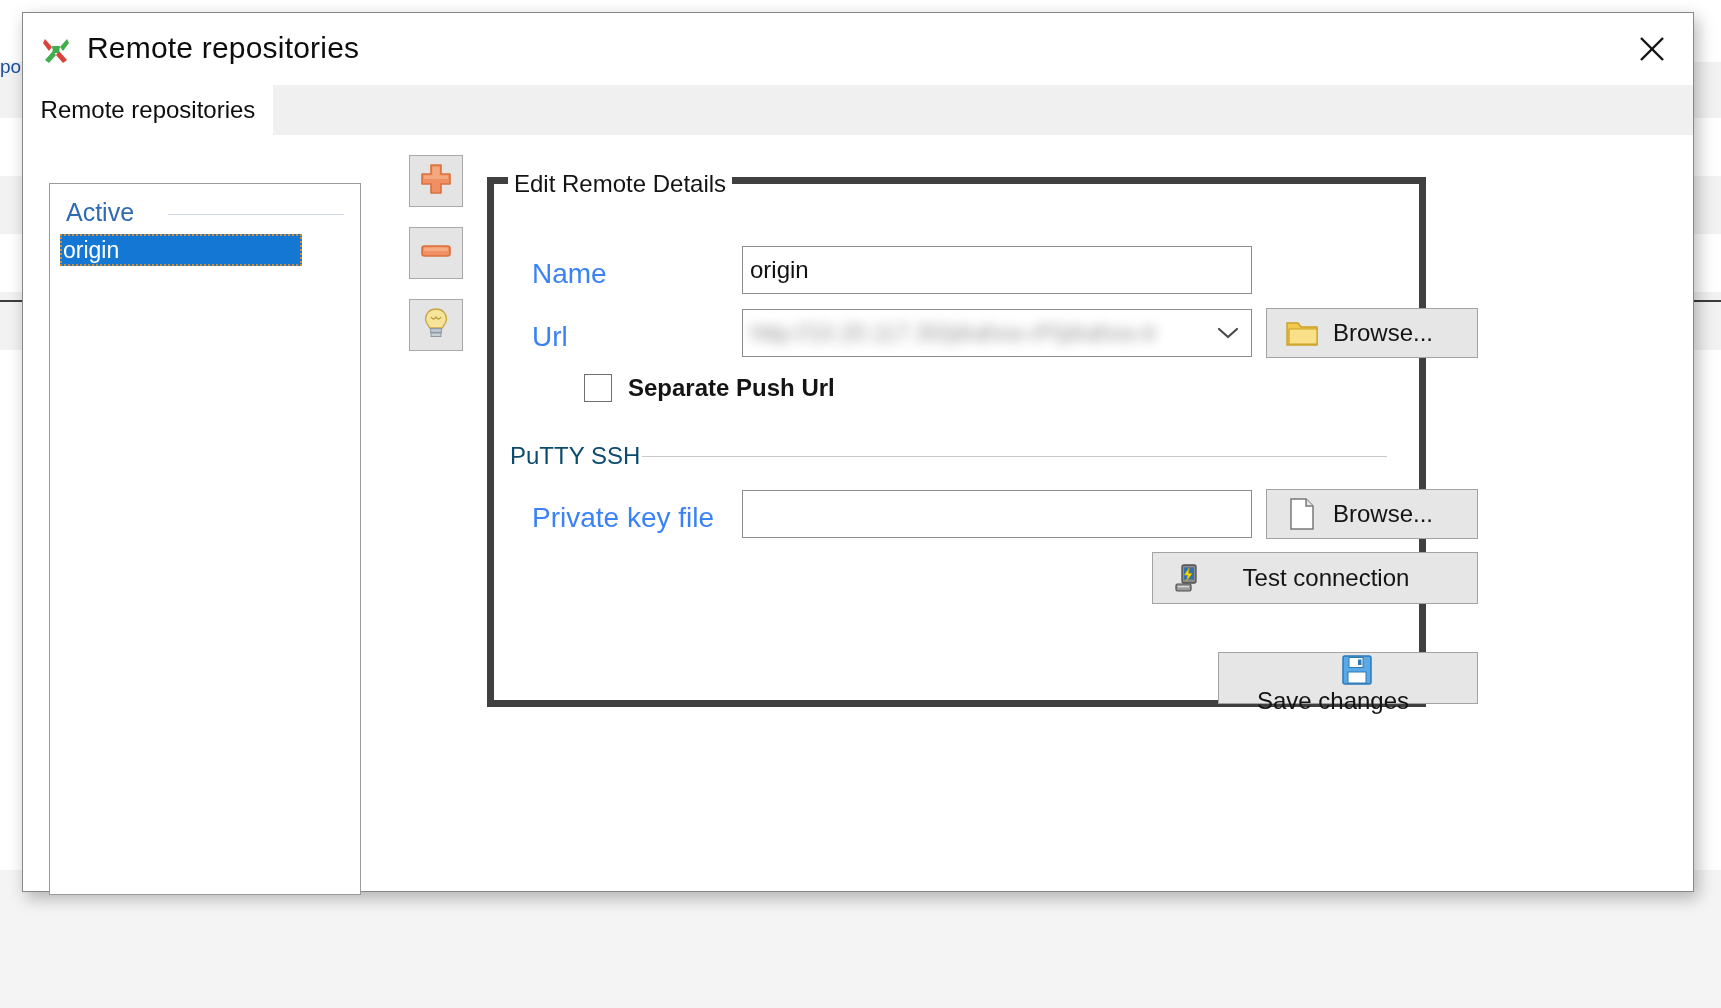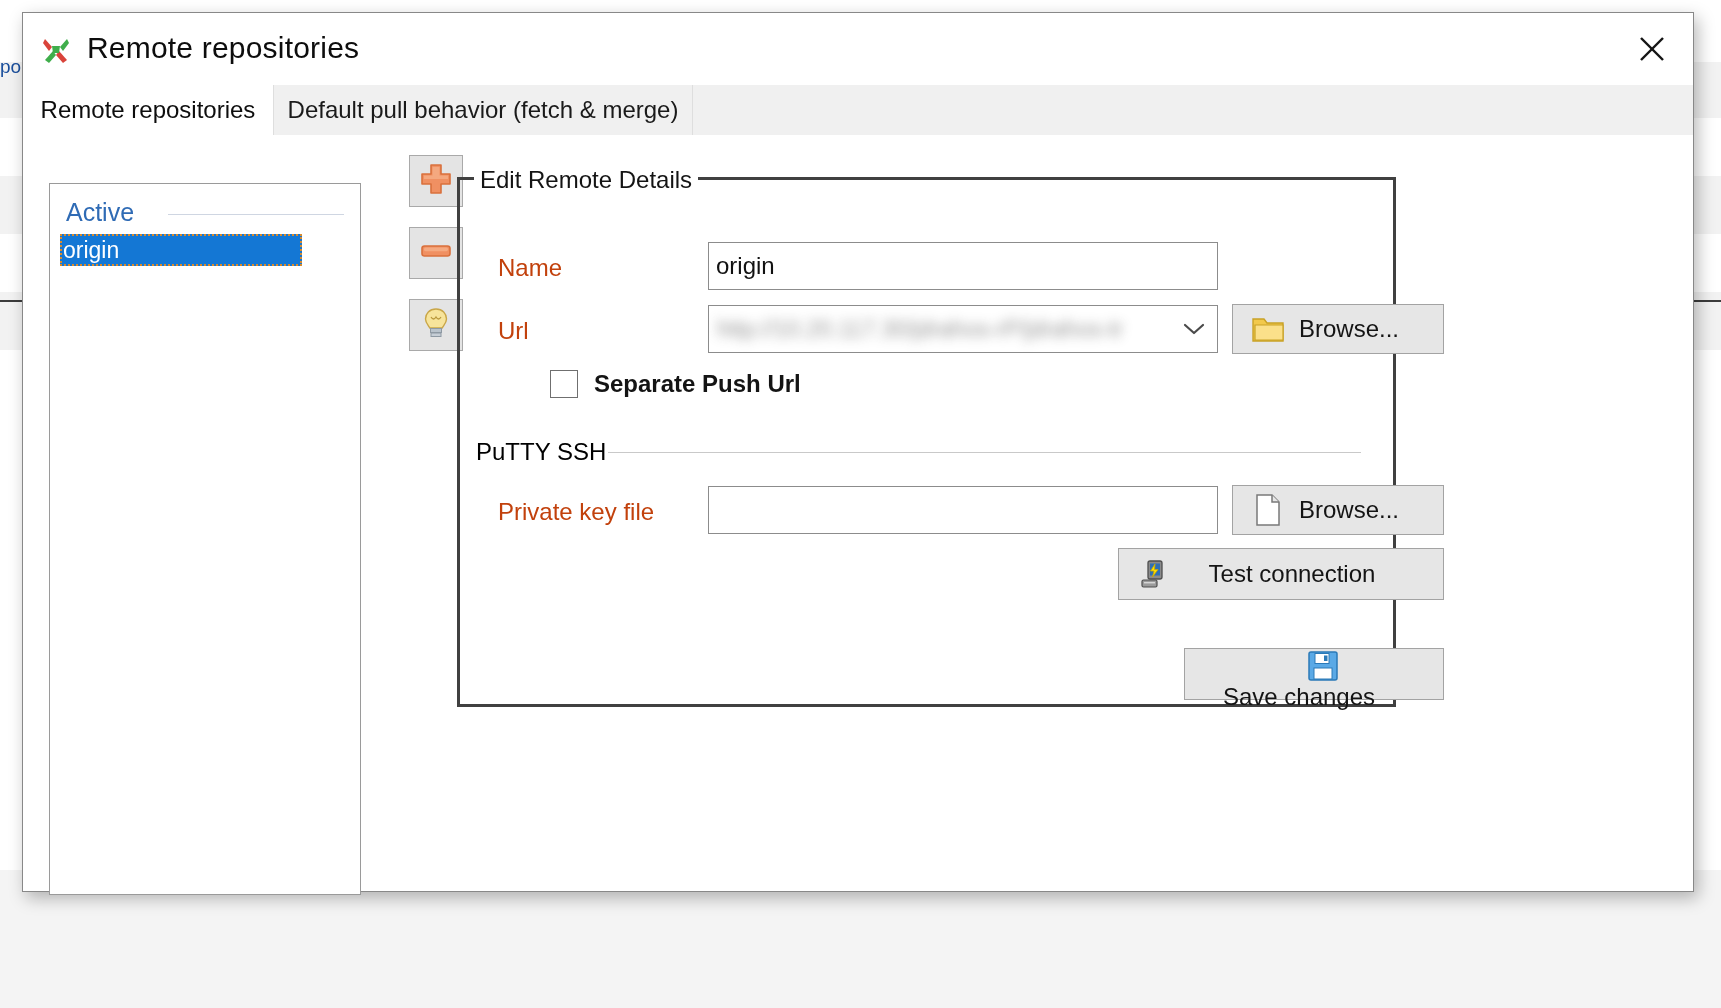--- a/index.html
+++ b/index.html
@@ -188,55 +188,55 @@
     justify-content: center;
     cursor: pointer;
   }
   #btn-add    { top: 20px; }
   #btn-remove { top: 92px; }
   #btn-hint   { top: 164px; }
 
   
   #grp-edit {
     position: absolute;
-    left: 434px;
+    left: 464px;
     top: 42px;
     width: 939px;
     height: 530px;
-    border: 3px solid #404040;
+    border: 7px solid #404040;
     box-sizing: border-box;
   }
   .grp-caption {
     position: absolute;
     background: #ffffff;
     padding: 0 6px;
     font-size: 24px;
     color: #141414;
     white-space: nowrap;
   }
   #grp-edit-caption { left: 14px; top: -14px; }
   .section-title {
     position: absolute;
     font-size: 24px;
-    color: #000000;
+    color: #0c4a6e;
     background: #ffffff;
     padding-right: 10px;
     white-space: nowrap;
   }
   .section-rule {
     position: absolute;
     height: 1px;
     background: #c9c9c9;
   }
 
   
   .field-label {
     position: absolute;
-    font-size: 24px;
-    color: #c2410c;
+    font-size: 28px;
+    color: #3b82f6;
     white-space: nowrap;
     text-align: left;
   }
   .text-input {
     position: absolute;
     background: #ffffff;
     border: 1px solid #8c8c8c;
     box-sizing: border-box;
     font-size: 24px;
     color: #111111;
@@ -370,23 +370,20 @@
         <line x1="3" y1="3" x2="25" y2="25" stroke="#141414" stroke-width="2.4"></line>
         <line x1="25" y1="3" x2="3" y2="25" stroke="#141414" stroke-width="2.4"></line>
       </svg>
     </div>
   </div>
 
   <div id="tabstrip">
     <div class="tab active" style="left:0px;width:250px;">
       <span>Remote repositories</span>
     </div>
-    <div class="tab inactive" style="left:250px;width:420px;">
-      <span>Default pull behavior (fetch &amp; merge)</span>
-    </div>
   </div>
 
   <div id="tabpage">
 
     <div id="remote-list">
       <span id="group-active-label">Active</span>
       <div id="group-active-rule"></div>
       <div id="remote-item-origin">
         <span>origin</span>
       </div>

